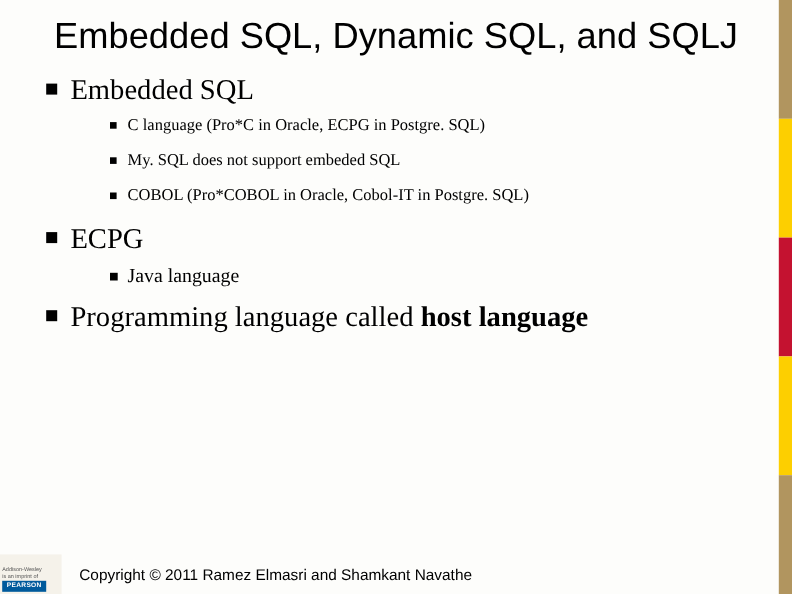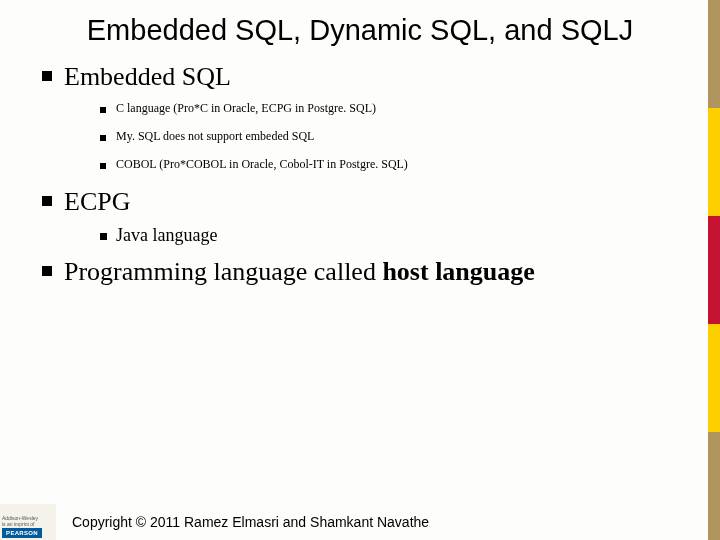--- a/index.html
+++ b/index.html
@@ -21,21 +21,21 @@
     flex-direction: column;
   }
   .edge-stripe > div { flex: 1; }
   .s1 { background: #b1955f; }
   .s2 { background: #fdcf00; }
   .s3 { background: #c41230; }
   .s4 { background: #fdcf00; }
   .s5 { background: #b1955f; }
 
   .slide-title {
-    font-size: 29px;
+    font-size: 33px;
     color: #000;
     text-align: center;
     padding: 14px 30px 8px 30px;
     line-height: 1.15;
     font-weight: normal;
   }
   .content {
     padding: 6px 30px 0 42px;
   }
   .lvl1 {
@@ -65,21 +65,21 @@
   }
   .lvl2 {
     list-style: none;
     padding-left: 36px;
     margin-top: 8px;
   }
   .lvl2 > li {
     position: relative;
     padding-left: 16px;
     margin-bottom: 14px;
-    font-size: 12px;
+    font-size: 15px;
     color: #000;
     line-height: 1.2;
   }
   .lvl2 > li::before {
     content: "";
     position: absolute;
     left: 0;
     top: 6px;
     width: 6px;
     height: 6px;

